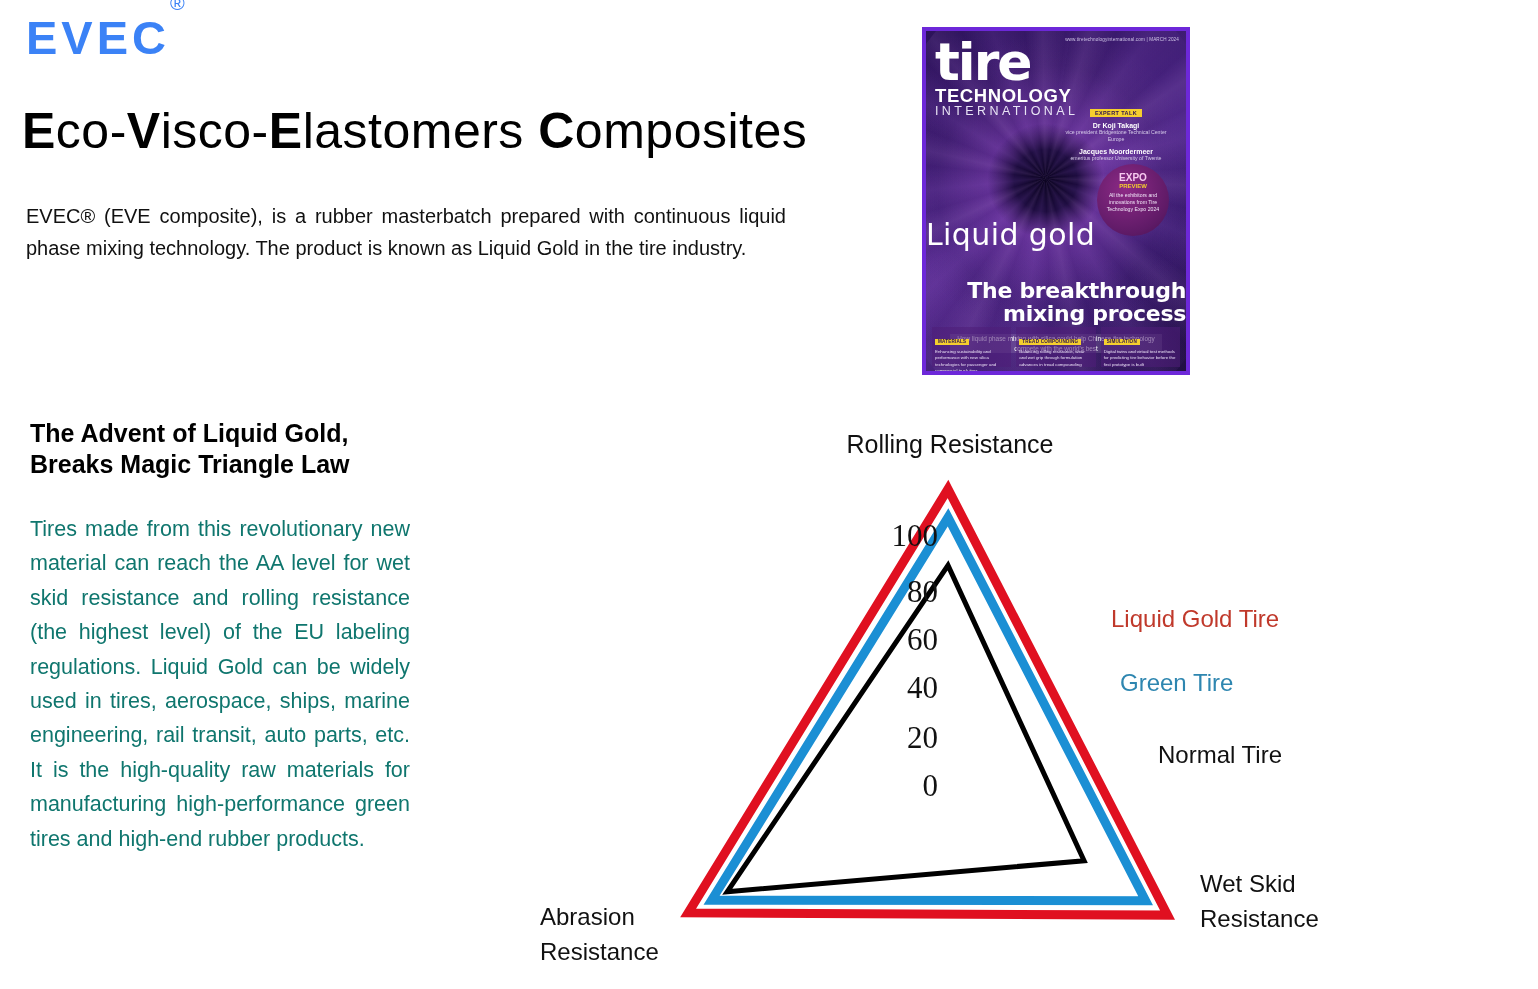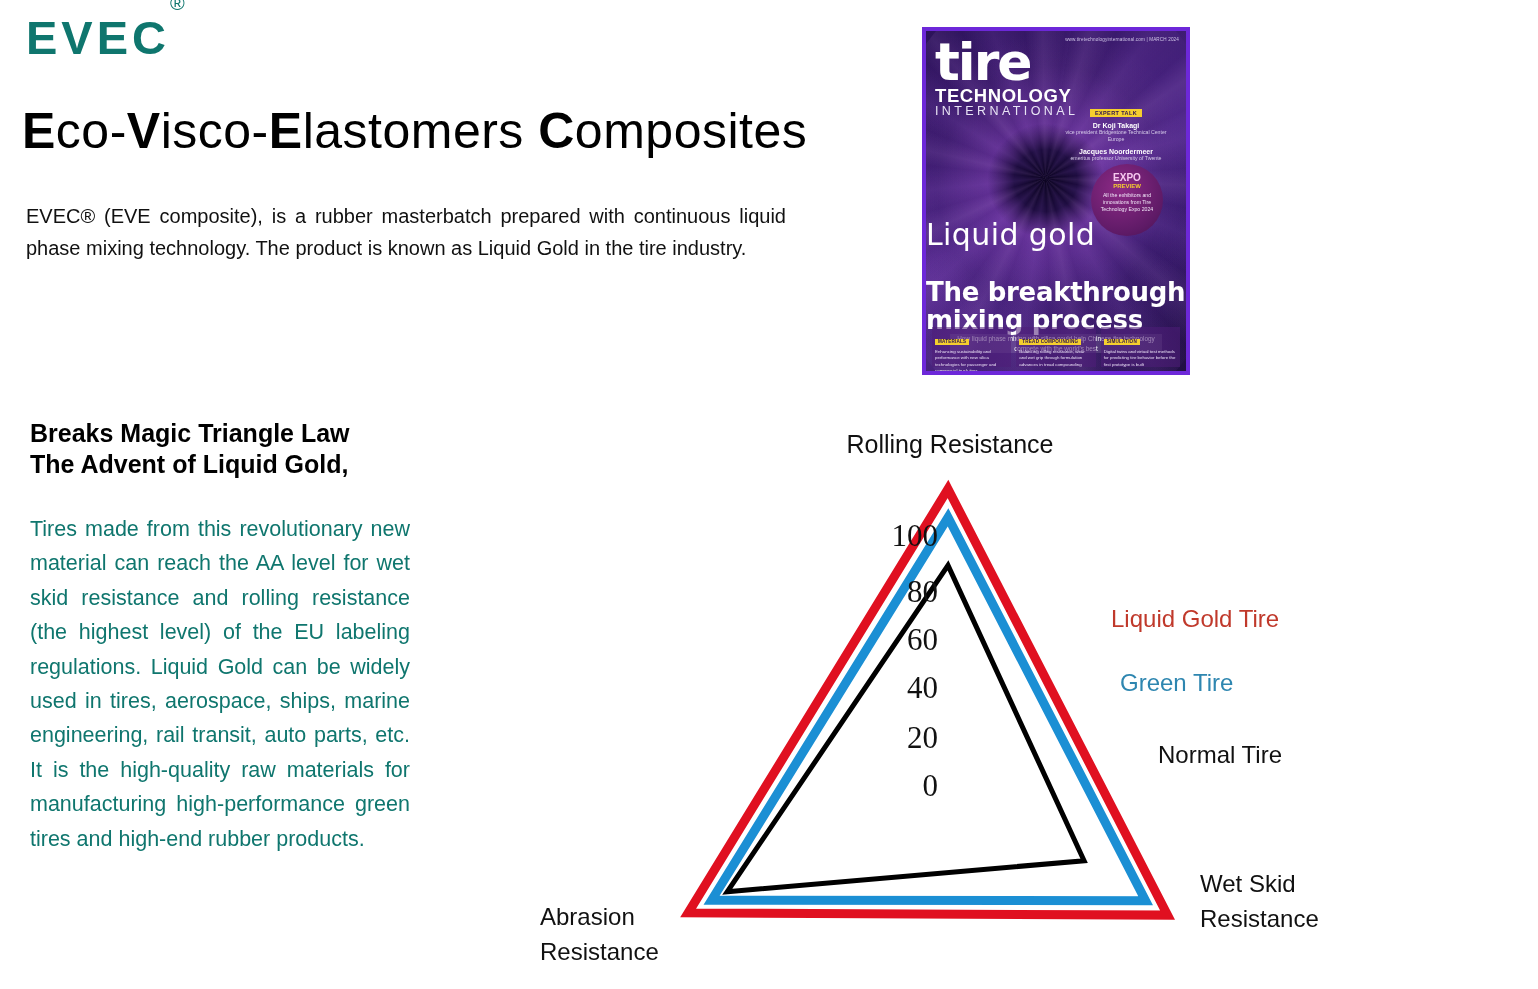--- a/index.html
+++ b/index.html
@@ -7,21 +7,21 @@
     width:1538px; height:989px; background:#ffffff;
     font-family:"Liberation Sans", sans-serif;
     color:#1a1a1a; position:relative; overflow:hidden;
   }
   .page{position:relative;width:1538px;height:989px;}
 
   
   .brand-evec{
     position:absolute; left:26px; top:14px;
     font-size:47px; font-weight:bold; letter-spacing:4px;
-    line-height:1; color:#0f766e;
+    line-height:1; color:#3b82f6;
   }
   .brand-evec sup{font-size:20px; font-weight:normal; letter-spacing:0; top:-1.35em; position:relative;}
   .brand-sub{
     position:absolute; left:22px; top:104px;
     font-size:50px; line-height:1.1; color:#000; white-space:nowrap;
     letter-spacing:.5px;
   }
   .brand-sub b{font-weight:bold;}
   .intro-text{
     position:absolute; left:26px; top:200px; width:760px;
@@ -67,35 +67,35 @@
     position:absolute; right:11px; top:70px; width:118px; text-align:center; color:#efe9fb;
   }
   .mag-tag-pill{
     display:inline-block; background:#f5cf2e; color:#2a1050;
     font-size:5.5px; font-weight:bold; letter-spacing:.4px; padding:1px 5px;
   }
   .mag-tag-name{font-size:7px; font-weight:bold; margin-top:2.5px; color:#ffffff;}
   .mag-tag-role{font-size:5.2px; line-height:1.35; color:#d6cbe9;}
   .mag-tag-name2{font-size:7px; font-weight:bold; margin-top:5px; color:#ffffff;}
   .mag-badge{
-    position:absolute; right:23px; top:133px; width:72px; height:72px; border-radius:50%;
+    position:absolute; right:17px; top:133px; width:72px; height:72px; border-radius:50%;
     background:radial-gradient(circle at 40% 35%, #8d2a86 0%, #5e1a66 70%, #45124e 100%);
     color:#fff; text-align:center; padding-top:9px; box-sizing:border-box;
   }
   .mag-badge-t1{font-size:10px; font-weight:bold; color:#f7c9ef; line-height:1;}
   .mag-badge-t2{font-size:6px; font-weight:bold; color:#f5cf2e; line-height:1.1;}
   .mag-badge-t3{font-size:5.2px; line-height:1.35; padding:2px 7px 0; color:#f0e4f7;}
   .mag-liquid{
     position:absolute; left:0; right:0; top:186px; text-align:left;
     font-size:30px; color:#fff; letter-spacing:.4px;
     font-family:"DejaVu Sans", sans-serif;
   }
   .mag-break{
-    position:absolute; left:0; right:0; top:248px; text-align:left;
-    font-size:26px; font-weight:bold; color:#fff; line-height:1.06; letter-spacing:-.3px;
+    position:absolute; left:0; right:0; top:248px; text-align:right;
+    font-size:22px; font-weight:bold; color:#fff; line-height:1.06; letter-spacing:-.3px;
     font-family:"DejaVu Sans", sans-serif;
   }
   .mag-deck{
     position:absolute; left:24px; right:24px; top:303px; text-align:center;
     font-size:6.4px; line-height:1.5; color:#ffffff;
     background:rgba(255,255,255,.13);
   }
   .mag-strip{
     position:absolute; left:0; right:0; bottom:4px; height:40px;
     display:flex; gap:5px; padding:0 6px; box-sizing:border-box;
@@ -201,22 +201,22 @@
         <div class="mag-col-b">Balancing rolling resistance, wear and wet grip through formulation advances in tread compounding</div>
       </div>
       <div class="mag-col">
         <span class="mag-col-h">SIMULATION</span>
         <div class="mag-col-b">Digital twins and virtual test methods for predicting tire behavior before the first prototype is built</div>
       </div>
     </div>
   </div>
 
   <div class="art-head">
+    <div>The Advent of Liquid Gold,</div>
     <div>Breaks Magic Triangle Law</div>
-    <div>The Advent of Liquid Gold,</div>
   </div>
   <div class="art-body">Tires made from this revolutionary new material can reach the AA level for wet skid resistance and rolling resistance (the highest level) of the EU labeling regulations.  Liquid Gold can be widely used in tires, aerospace, ships, marine engineering, rail transit, auto parts, etc. It is the high-quality raw materials for manufacturing  high-performance green tires and high-end rubber products.</div>
 
   <div class="chart">
 
     <div class="axis-title">Rolling Resistance</div>
 
     <svg width="1010" height="560" viewBox="0 0 1010 560">
 
       <polygon id="poly-normal" fill="none" stroke="#000000" stroke-width="5" stroke-linejoin="miter" points="428.0,145.4 564.1,440.7 207.2,471.8"></polygon>

